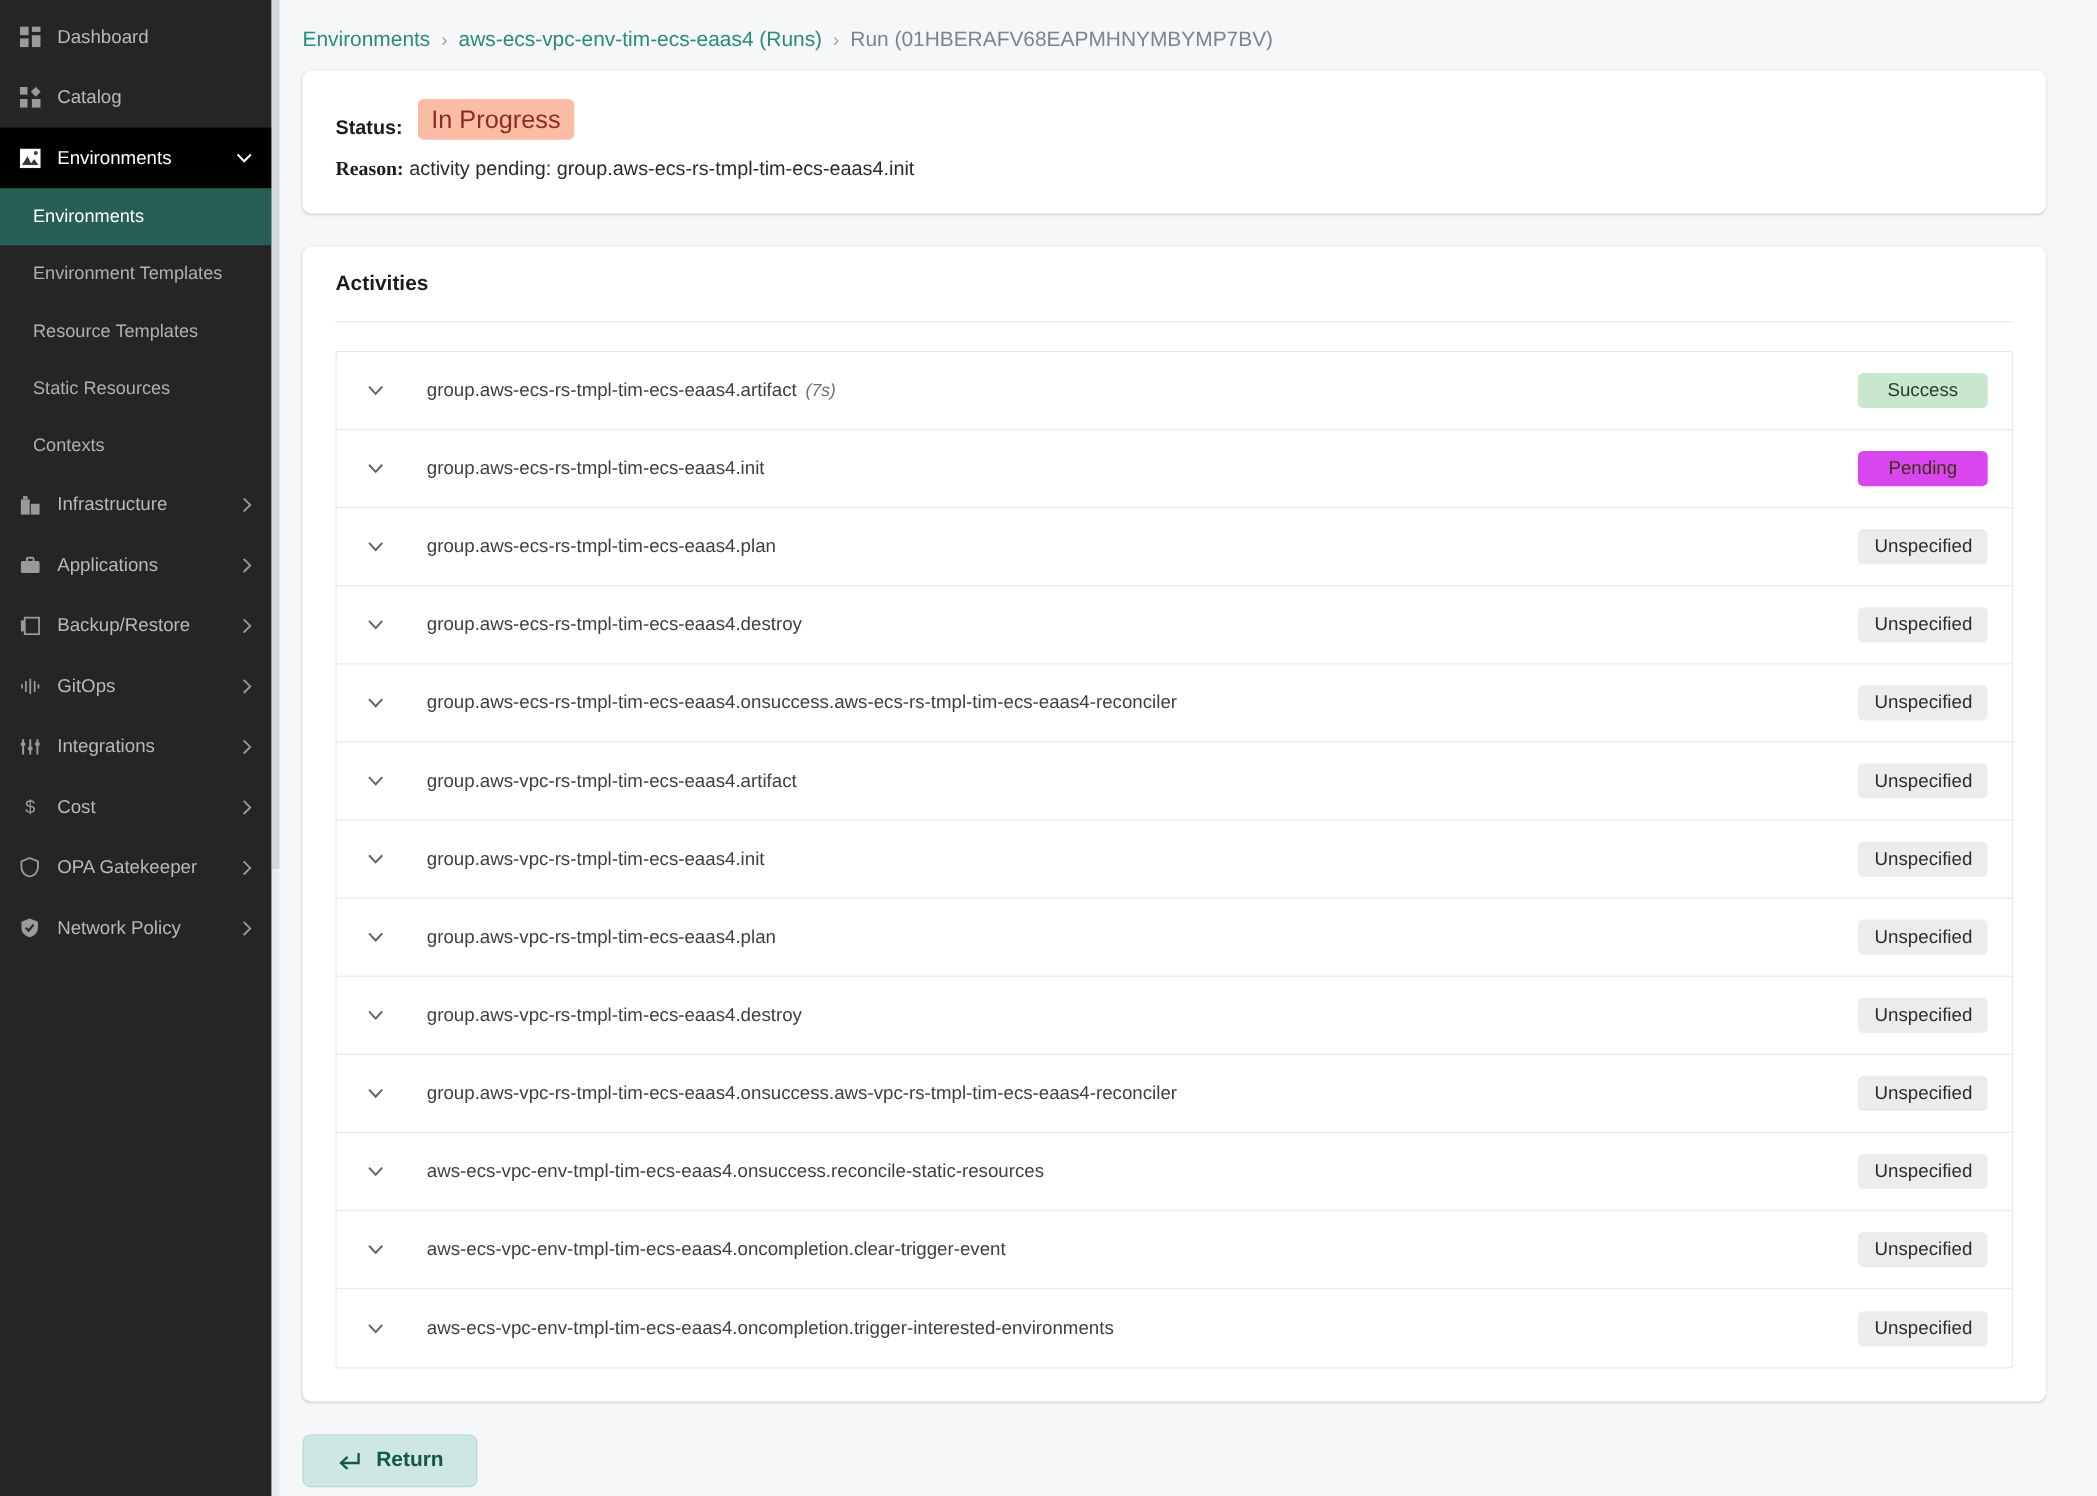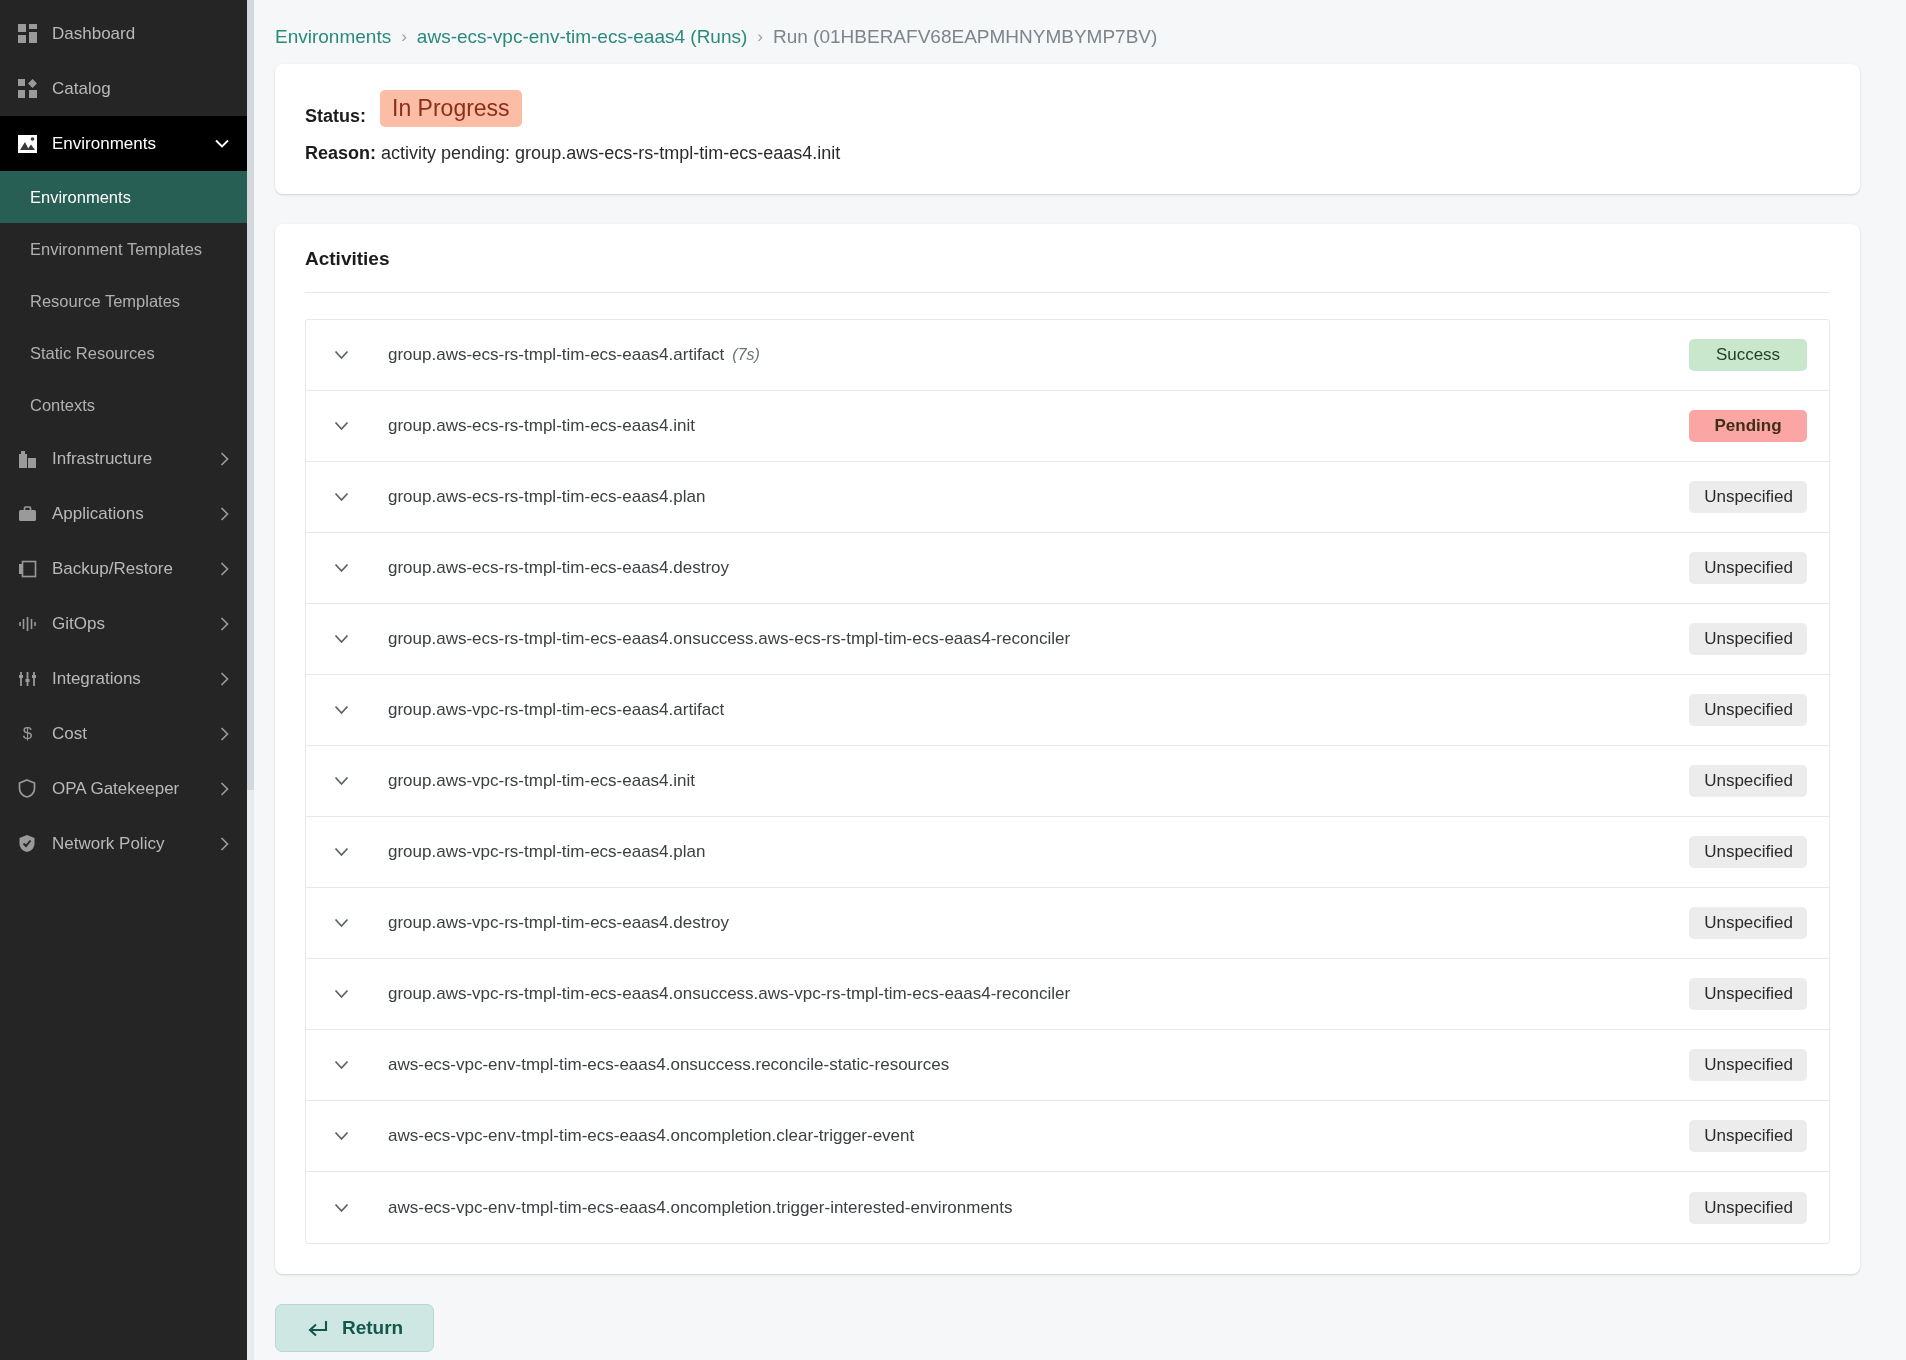--- a/index.html
+++ b/index.html
@@ -87,21 +87,21 @@
 
   .status-card { padding: 26px 30px 30px 30px; margin-bottom: 30px; }
   .status-row { display: flex; align-items: flex-end; margin-bottom: 16px; }
   .status-label { font-size: 18px; font-weight: bold; color: #1c1c1c; margin-right: 14px; }
   .badge-inprogress {
     background: #fbbda5; color: #8c2d1a;
     padding: 5px 12px; border-radius: 5px;
     font-size: 23px; white-space: nowrap;
   }
   .reason-row { font-size: 18px; color: #2b2b2b; }
-  .reason-row b { font-weight: bold; color: #1c1c1c; }
+  .reason-row b { font-weight: bold; color: #1c1c1c; font-family: Liberation Serif, serif; }
 
   .activities-card { padding: 24px 30px 30px 30px; }
   .activities-title {
     font-size: 19px; font-weight: bold; color: #1c1c1c;
     padding-bottom: 22px;
     border-bottom: 1px solid #e6e8ea;
     margin-bottom: 26px;
   }
   .act-list { border: 1px solid #e6e8ea; border-radius: 3px; }
   .act-row {
@@ -119,21 +119,21 @@
   .act-name {
     flex: 1; font-size: 17px; color: #3c4043;
     padding-left: 30px; white-space: nowrap; overflow: hidden;
   }
   .act-dur { font-style: italic; color: #6b7075; margin-left: 8px; font-size: 16px; }
   .pill {
     font-size: 17px; padding: 6px 14px; border-radius: 5px;
     white-space: nowrap; min-width: 118px; text-align: center;
   }
   .pill.success { background: #c9e7cd; color: #1e3d22; }
-  .pill.pending { background: #fca5a5; color: #3e3016; font-weight: bold; }
+  .pill.pending { background: #d946ef; color: #3e3016; }
   .pill.unspecified { background: #ececec; color: #2b2b2b; text-align: right; }
 
   .return-bar { padding: 30px 0 0 0; }
   .return-btn {
     display: inline-flex; align-items: center; justify-content: center;
     gap: 14px;
     background: #cfe7e2; color: #12584c;
     border: 1px solid #b6d8d1; border-radius: 7px;
     height: 48px; padding: 0 30px;
     font-size: 19px; font-weight: bold;

